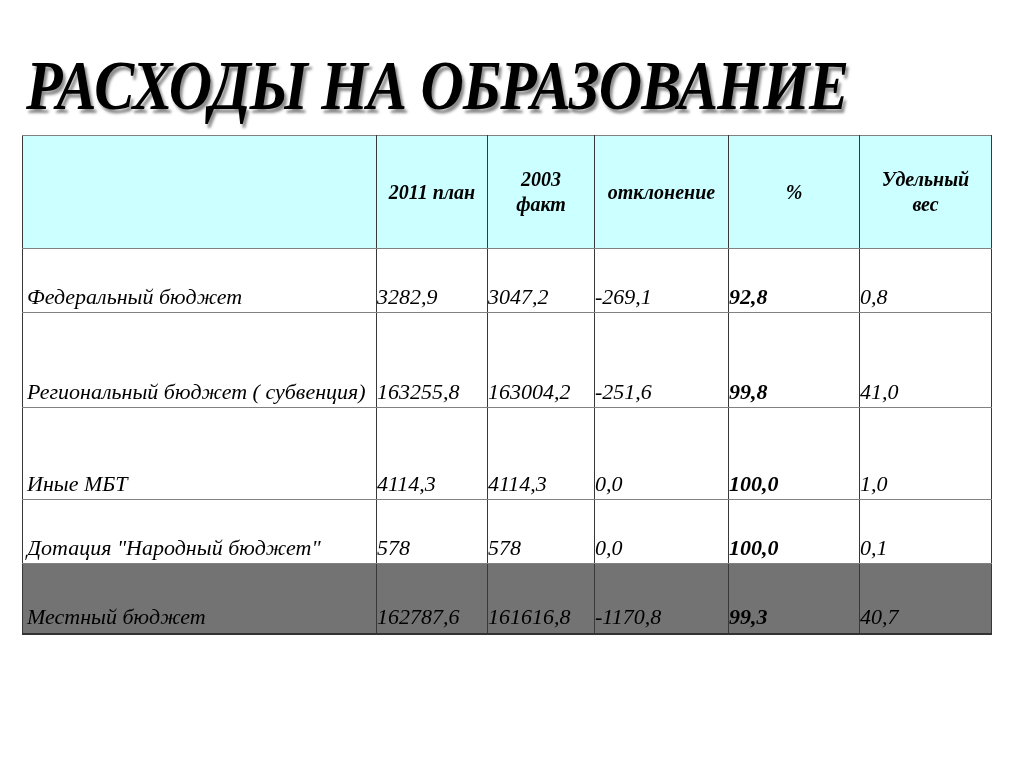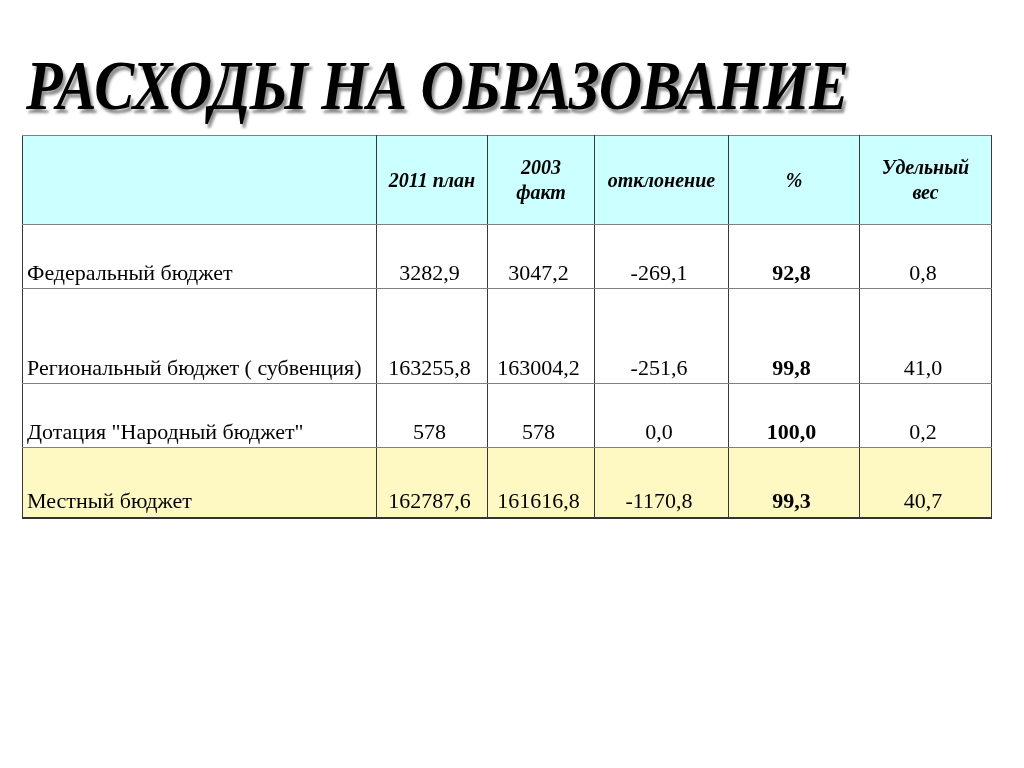--- a/index.html
+++ b/index.html
@@ -49,58 +49,59 @@
   }
   table.budget td, table.budget th {
     border-top: 1px solid #808080;
     border-bottom: 1px solid #808080;
     border-left: 1px solid #383838;
     border-right: 1px solid #383838;
     overflow: hidden;
   }
 
   
-  tr.head-row { height: 89px; }
+  tr.head-row { height: 113px; }
   tr.head-row th {
     background: #CCFFFF;
     font-style: italic;
     font-weight: bold;
     font-size: 20px;
     text-align: center;
     vertical-align: middle;
     white-space: pre-line;
     padding: 2px 4px;
     line-height: 1.25;
   }
 
   
   tr.data-row td {
+    font-style: italic;
     font-size: 22px;
     vertical-align: bottom;
     padding: 0 5px 3px 0;
     line-height: 1.1;
     white-space: nowrap;
   }
   tr.data-row td.label-cell {
     text-align: left;
     padding: 0 2px 3px 4px;
   }
   tr.data-row td.num-cell {
-    text-align: center;
+    text-align: left;
   }
   tr.data-row td.percent-cell {
     font-weight: bold;
   }
   tr.row-1 { height: 64px; }
   tr.row-2 { height: 95px; margin-top: 48px; }
   tr.row-3 { height: 95px; }
   tr.row-4 { height: 92px; }
   tr.row-5 { height: 64px; }
   tr.row-6 { height: 70px; }
-  tr.highlight td { background: #fef9c3; }
+  tr.highlight td { background: #737373; }
 </style>
 </head>
 <body>
 
 <div class="slide-title">
   <span class="title-text">РАСХОДЫ НА ОБРАЗОВАНИЕ</span>
 </div>
 
 <table class="budget">
   <colgroup>
@@ -135,28 +136,36 @@
     <tr class="data-row row-2">
       <td class="label-cell">Региональный бюджет ( субвенция)</td>
       <td class="num-cell">163255,8</td>
       <td class="num-cell">163004,2</td>
       <td class="num-cell">-251,6</td>
       <td class="num-cell percent-cell">99,8</td>
       <td class="num-cell">41,0</td>
     </tr>
 
 
+    <tr class="data-row row-4">
+      <td class="label-cell">Иные МБТ</td>
+      <td class="num-cell">4114,3</td>
+      <td class="num-cell">4114,3</td>
+      <td class="num-cell">0,0</td>
+      <td class="num-cell percent-cell">100,0</td>
+      <td class="num-cell">1,0</td>
+    </tr>
 
     <tr class="data-row row-5">
       <td class="label-cell">Дотация "Народный бюджет"</td>
       <td class="num-cell">578</td>
       <td class="num-cell">578</td>
       <td class="num-cell">0,0</td>
       <td class="num-cell percent-cell">100,0</td>
-      <td class="num-cell">0,2</td>
+      <td class="num-cell">0,1</td>
     </tr>
 
     <tr class="data-row row-6 highlight">
       <td class="label-cell">Местный бюджет</td>
       <td class="num-cell">162787,6</td>
       <td class="num-cell">161616,8</td>
       <td class="num-cell">-1170,8</td>
       <td class="num-cell percent-cell">99,3</td>
       <td class="num-cell">40,7</td>
     </tr>

